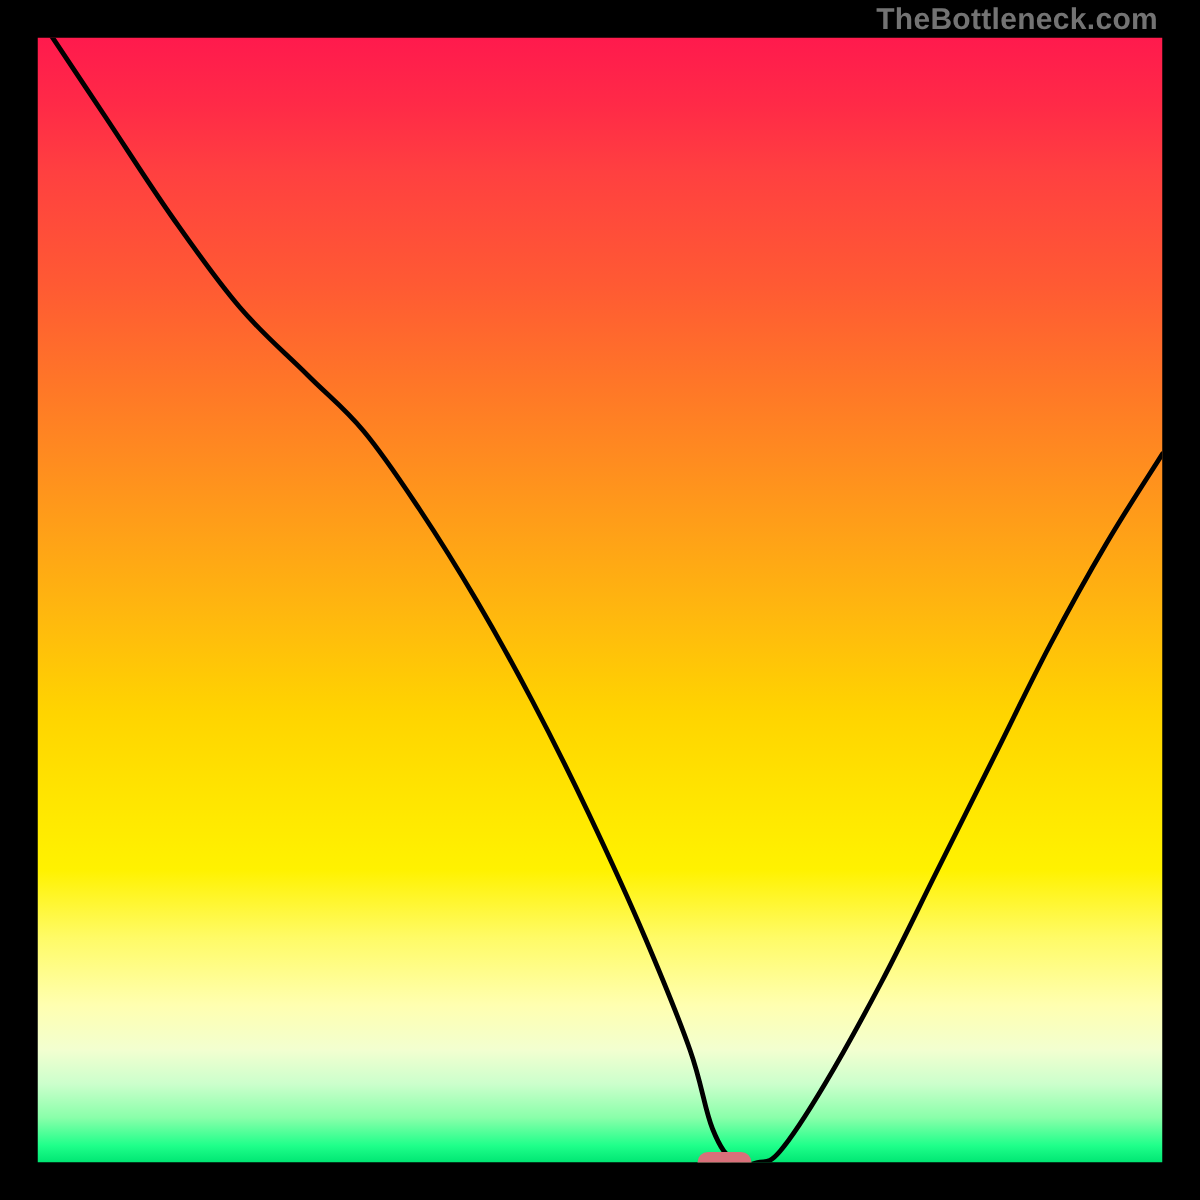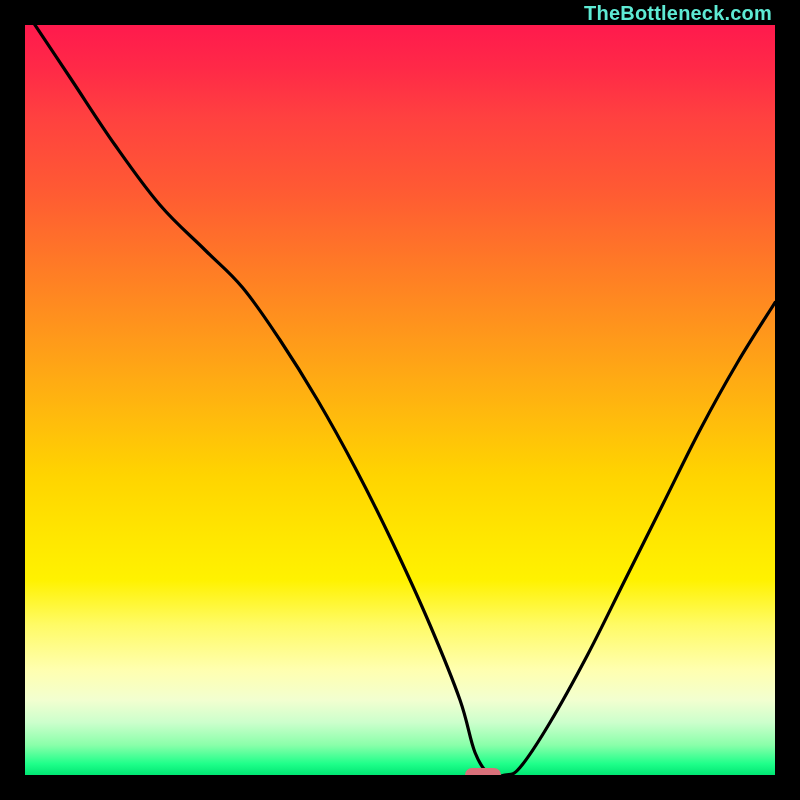--- a/index.html
+++ b/index.html
@@ -66,21 +66,21 @@
     background: #d9707a;
     border-radius: 7px;
   }
   .watermark {
     position: absolute;
     top: 2px;
     right: 28px;
     font-family: Arial, Helvetica, sans-serif;
     font-size: 20px;
     font-weight: bold;
-    color: #5eead4;
+    color: #737373;
     letter-spacing: 0.2px;
   }
 </style>
 </head>
 <body>
 
 <div class="frame">
   <div class="watermark">TheBottleneck.com</div>
   <div class="plot">
     <div class="gradient"></div>

